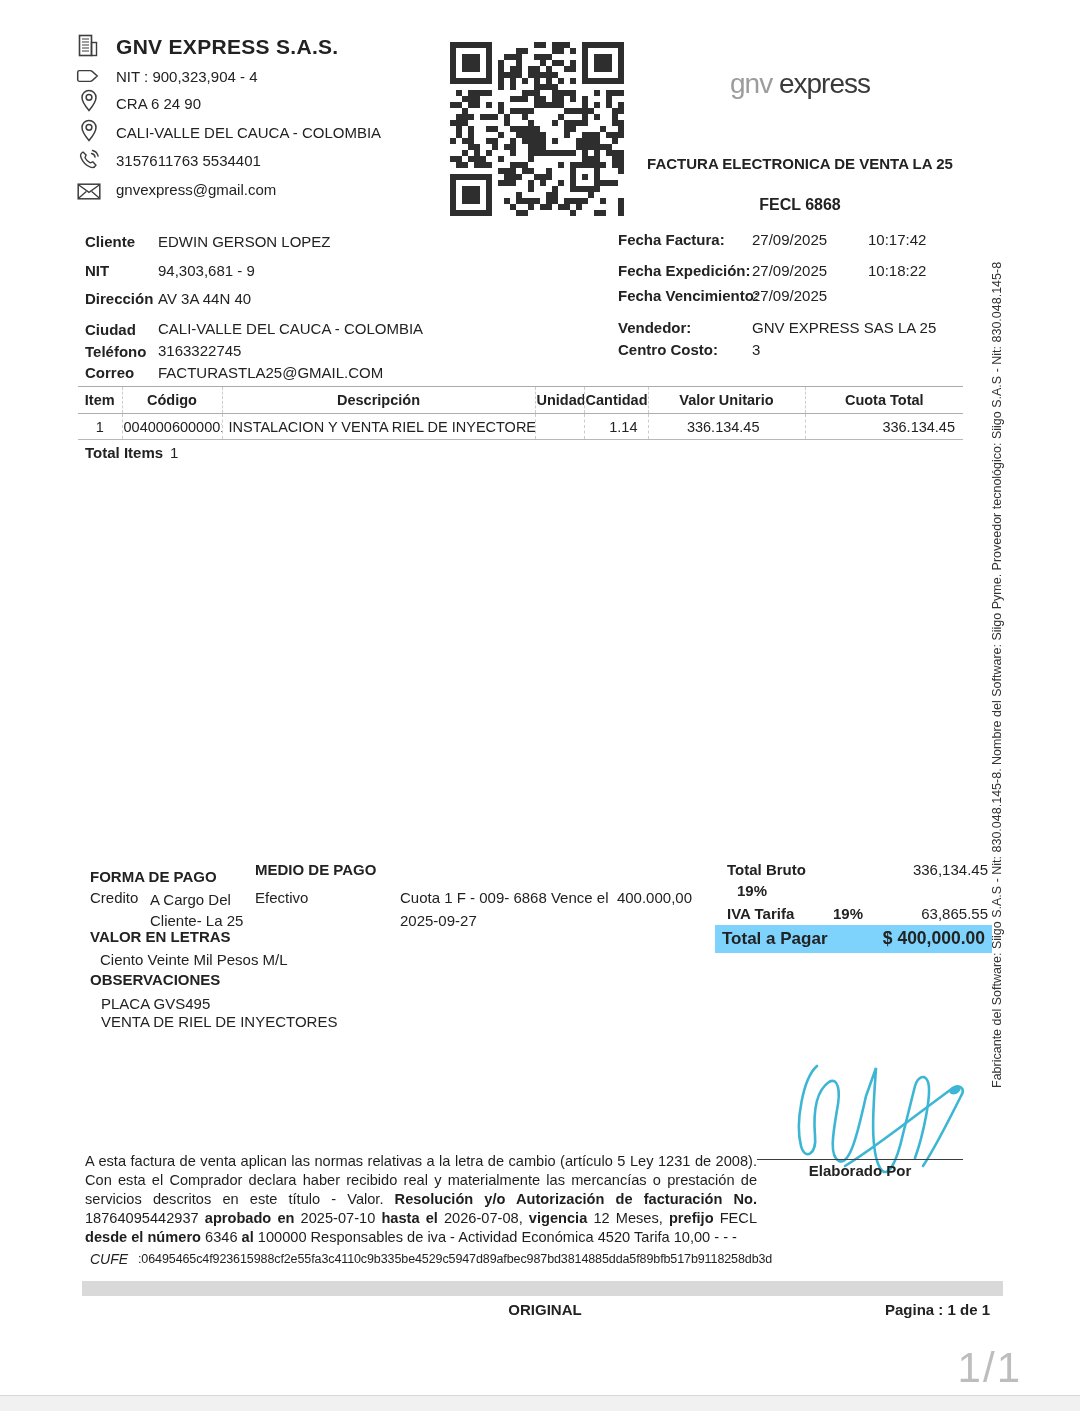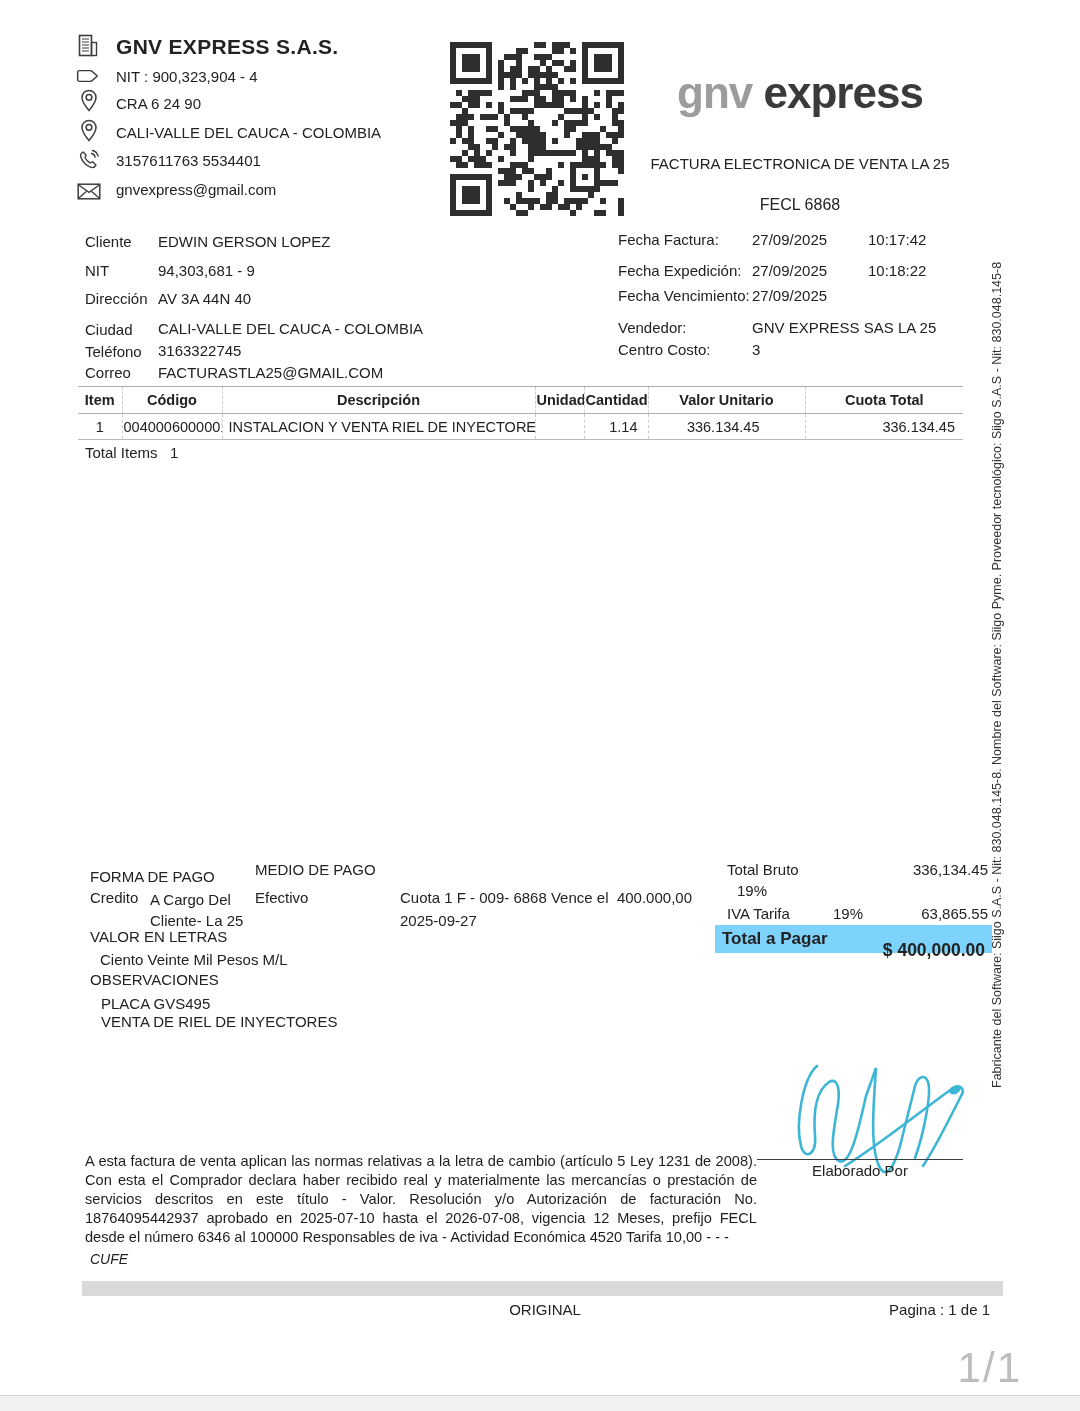--- a/index.html
+++ b/index.html
@@ -1,24 +1,24 @@
 <!DOCTYPE html>
 <html><head>
 <meta charset="utf-8">
 <style>
   html,body{margin:0;padding:0;background:#fff;}
   .page{position:relative;width:1080px;height:1411px;background:#fff;overflow:hidden;
         font-family:"Liberation Sans",sans-serif;color:#222;}
   .abs{position:absolute;}
-  .b{font-weight:normal;}
+  .b{font-weight:bold;}
   .t15{font-size:15px;}
   
   .company-name{font-size:21px;font-weight:bold;letter-spacing:.3px;}
   
-  .logo{font-size:44px;font-weight:bold;letter-spacing:-1px;}
+  .logo{font-size:28px;font-weight:normal;letter-spacing:-1px;}
   .logo .gnv{color:#9c9c9c;}
   .logo .exp{color:#3a3a3a;}
   
   table.items{border-collapse:collapse;table-layout:fixed;width:885px;font-size:14.5px;}
   table.items th{font-weight:bold;height:24px;border-bottom:1px solid #aeaeae;}
   table.items td{height:23px;}
   table.items th,table.items td{border-left:1px dashed #cccccc;overflow:hidden;white-space:nowrap;}
   table.items th:first-child,table.items td:first-child{border-left:none;}
   table.items{border-top:1.5px solid #ababab;border-bottom:1.5px solid #b8b8b8;}
   .c{text-align:center;} .r{text-align:right;} .l{text-align:left;padding-left:6px;}
@@ -508,38 +508,39 @@
   <div class="abs t15" style="left:101px;top:1013px;">VENTA DE RIEL DE INYECTORES</div>
 
   <div class="abs b t15" style="left:727px;top:861px;">Total Bruto</div>
   <div class="abs t15" style="right:92px;top:861px;">336,134.45</div>
   <div class="abs b t15" style="left:737px;top:882px;">19%</div>
   <div class="abs b t15" style="left:727px;top:905px;">IVA Tarifa</div>
   <div class="abs b t15" style="left:833px;top:905px;">19%</div>
   <div class="abs t15" style="right:92px;top:905px;">63,865.55</div>
   <div class="abs pagar-row" style="left:715px;top:925px;width:277px;height:28px;">
     <span class="abs" style="left:7px;top:4px;font-size:17px;font-weight:bold;">Total a Pagar</span>
-    <span class="abs" style="right:7px;top:15px;font-size:17.5px;font-weight:bold;">$ 400,000.00</span>
+    <span class="abs" style="right:7px;top:3px;font-size:17.5px;font-weight:bold;">$ 400,000.00</span>
   </div>
 
   <div class="abs" style="left:745px;top:1048px;">
     <svg width="270" height="140" viewBox="0 0 270 140">
       <path d="M72,18 C58,30 50,75 56,98 C60,113 72,106 70,88 C68,62 72,42 84,34 C93,29 96,42 92,62 C88,86 84,108 94,113 C105,118 113,84 121,48 L131,20 C129,52 124,100 135,120 C143,133 152,113 158,86 L170,38 C173,28 180,26 183,34 C187,46 178,88 170,110" fill="none" stroke="#3db6d5" stroke-width="2.6" stroke-linecap="round"></path>
       <path d="M100,118 C130,100 180,60 208,40 C214,36 221,40 216,48 C206,68 190,100 178,118" fill="none" stroke="#3db6d5" stroke-width="2.6" stroke-linecap="round"></path>
       <ellipse cx="210" cy="42" rx="6" ry="4" fill="#3db6d5" transform="rotate(-25 210 42)"></ellipse>
     </svg>
   </div>
   <div class="sig-line"></div>
   <div class="abs b t15" style="left:757px;top:1162px;width:206px;text-align:center;">Elaborado Por</div>
 
   <div class="abs legal" style="left:85px;top:1152px;width:672px;">
     <span>A esta factura de venta aplican las normas relativas a la letra de cambio (artículo 5 Ley 1231 de 2008). Con esta el Comprador declara haber recibido real y materialmente las mercancías o prestación de servicios descritos en este título - Valor. </span><span class="b">Resolución y/o Autorización de facturación No. </span><span>18764095442937 </span><span class="b">aprobado en </span><span>2025-07-10 </span><span class="b">hasta el </span><span>2026-07-08, </span><span class="b">vigencia </span><span>12  Meses, </span><span class="b">prefijo </span><span>FECL </span><span class="b">desde el número </span><span>6346 </span><span class="b">al </span><span>100000 Responsables de iva - Actividad Económica 4520 Tarifa 10,00  - - -</span>
   </div>
 
   <div class="abs" style="left:90px;top:1251px;font-size:14px;font-style:italic;">CUFE</div>
+  <div class="abs" style="left:138px;top:1252px;font-size:12.5px;letter-spacing:-0.1px;">:06495465c4f923615988cf2e55fa3c4110c9b335be4529c5947d89afbec987bd3814885dda5f89bfb517b9118258db3d</div>
 
   <div class="graybar"></div>
 
   <div class="abs b t15" style="left:400px;top:1301px;width:290px;text-align:center;">ORIGINAL</div>
   <div class="abs b t15" style="right:90px;top:1301px;">Pagina : 1 de 1</div>
 
   <div class="vtext">
     <span>Fabricante del Software: Siigo S.A.S - Nit: 830.048.145-8. Nombre del Software: Siigo Pyme. Proveedor tecnológico: Siigo S.A.S - Nit: 830.048.145-8</span>
   </div>
 

